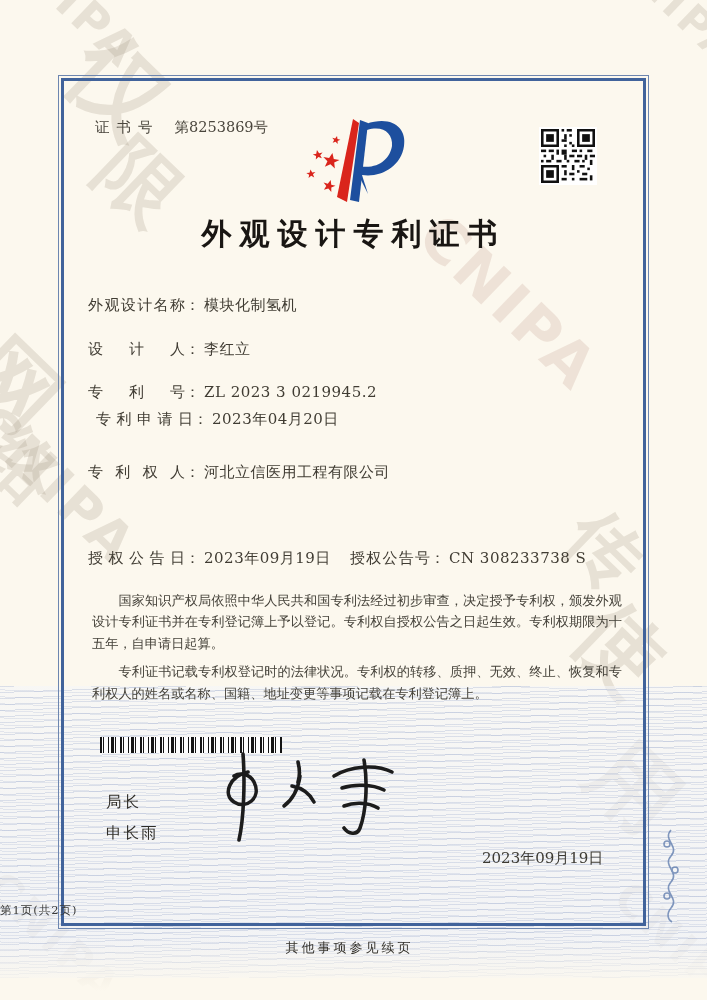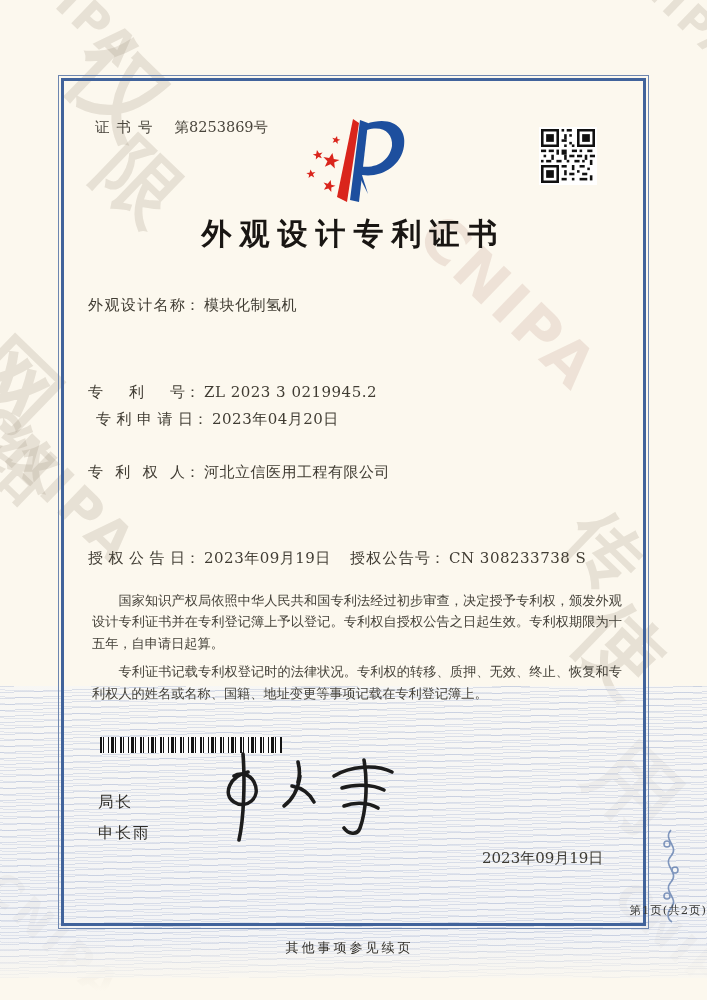--- a/index.html
+++ b/index.html
@@ -53,24 +53,24 @@
   
   .paras{position:absolute;left:92px;top:590px;width:530px;font-size:13.2px;
          line-height:1.62;color:#45423a;text-align:justify;}
   .paras p{margin:0 0 7px 0;text-indent:2em;}
   
   .barcode{position:absolute;left:100px;top:737px;width:182px;height:16px;
     background:
       repeating-linear-gradient(90deg,#141414 0 2px,#fdfdfd 2px 3px,#141414 3px 4px,#fdfdfd 4px 8px,#141414 8px 9px,#fdfdfd 9px 11px,#141414 11px 14px,#fdfdfd 14px 15px,#141414 15px 16px,#fdfdfd 16px 20px);}
   
   .signer{position:absolute;left:98px;top:792px;font-size:15.5px;color:#2e2c27;}
-  .signer div{margin-bottom:10px;letter-spacing:2px;}
+  .signer div{margin-bottom:10px;letter-spacing:2px;margin-left:8px;}
   .sig{position:absolute;left:196px;top:746px;width:220px;height:102px;}
   .issue-date{position:absolute;left:482px;top:849px;font-size:15px;color:#3c3a33;}
-  .page-ind{position:absolute;left:0;width:707px;top:903px;text-align:right;
+  .page-ind{position:absolute;left:0;width:707px;top:903px;text-align:left;
             font-size:11.5px;color:#3a3a38;letter-spacing:1px;}
   .foot-note{position:absolute;left:0;width:699px;top:939px;text-align:center;
              font-size:13px;color:#34322c;letter-spacing:3px;}
   .ornament{position:absolute;left:658px;top:828px;width:26px;height:96px;opacity:.75;}
 </style>
 </head>
 <body>
 
 <div class="page">
 
@@ -165,20 +165,23 @@
         <rect x="15" y="19" width="3" height="1"></rect>
       <rect x="19" y="18" width="1" height="2"></rect>
     </g>
   </svg>
 
   <div class="title">外观设计专利证书</div>
 
   <div class="row r0">
     <span class="lbl">外观设计名称</span><span class="colon">：</span><span class="val">模块化制氢机</span>
   </div>
+  <div class="row r1">
+    <span class="lbl">设计人</span><span class="colon">：</span><span class="val">李红立</span>
+  </div>
   <div class="row r2">
     <span class="lbl">专利号</span><span class="colon">：</span><span class="val">ZL 2023 3 0219945.2</span>
   </div>
   <div class="row r3">
     <span class="lbl">专利申请日</span><span class="colon">：</span><span class="val">2023年04月20日</span>
   </div>
   <div class="row r4">
     <span class="lbl">专利权人</span><span class="colon">：</span><span class="val">河北立信医用工程有限公司</span>
   </div>
   <div class="row r6">

